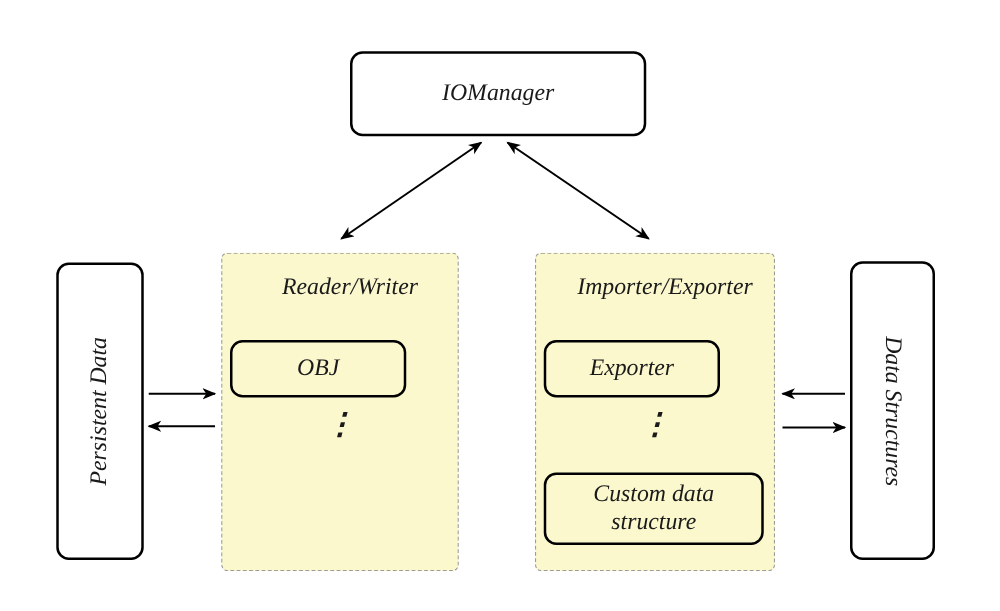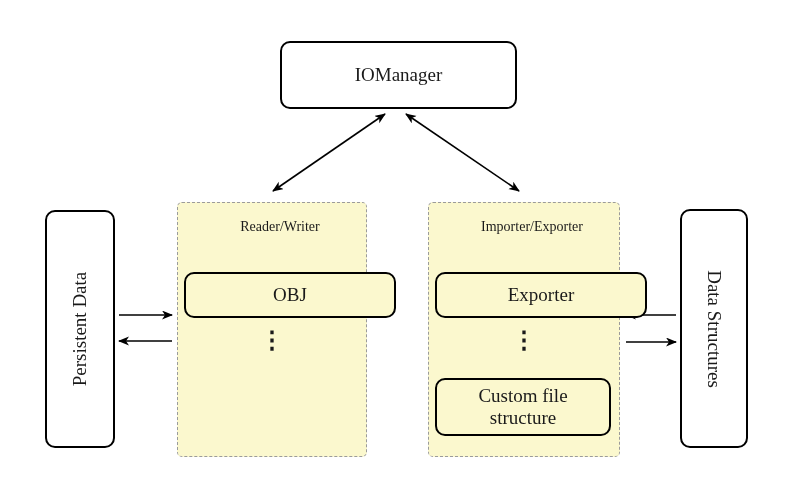--- a/index.html
+++ b/index.html
@@ -8,20 +8,21 @@
     background: #ffffff;
   }
   .stage {
     position: relative;
     width: 800px;
     height: 489px;
     background: var(--bg, #ffffff);
     font-family: "Liberation Serif", "DejaVu Serif", serif;
     color: var(--text, #1a1a1a);
     overflow: hidden;
+    font-style: italic;
   }
   .arrows {
     position: absolute;
     left: 0; top: 0;
     width: 800px; height: 489px;
     pointer-events: none;
   }
   .node {
     position: absolute;
     box-sizing: border-box;
@@ -50,37 +51,37 @@
     background: var(--group-fill, #fbf8ce);
     border: 1.5px dashed var(--group-border, #9b9b9b);
     border-radius: 5px;
   }
   .group-left  { left: 177px; top: 202px; width: 190px; height: 255px; }
   .group-right { left: 428px; top: 202px; width: 192px; height: 255px; padding-left: 44px; }
   .group-title {
     position: absolute;
     top: 16px; left: 16px; right: 0;
     text-align: center;
-    font-size: 14px;
+    font-size: 19px;
   }
   .inner {
     position: absolute;
     box-sizing: border-box;
     background: var(--group-fill, #fbf8ce);
     border: 2.5px solid var(--box-border, #000000);
     border-radius: 10px;
     display: flex;
     flex-direction: column;
     align-items: center;
     justify-content: center;
     font-size: 19px;
     line-height: 1.15;
     text-align: center;
   }
-  .inner-top    { left: 6px; top: 69px;  width: 212px; height: 46px; }
+  .inner-top    { left: 6px; top: 69px;  width: 141px; height: 46px; }
   .inner-bottom { left: 6px; top: 175px; width: 176px; height: 58px; }
   .dots {
     position: absolute;
     left: 0; right: 0;
     top: 125px;
     text-align: center;
     font-size: 24px;
     font-weight: bold;
     letter-spacing: 0;
     line-height: 1;
@@ -125,18 +126,18 @@
     <div class="dots">⋮</div>
   </div>
 
   <div class="group group-right">
     <div class="group-title">Importer/Exporter</div>
     <div class="inner inner-top">
       <span>Exporter</span>
     </div>
     <div class="dots">⋮</div>
     <div class="inner inner-bottom">
-      <span>Custom file</span>
+      <span>Custom data</span>
       <span>structure</span>
     </div>
   </div>
 
 </div>
 
 </body></html>

